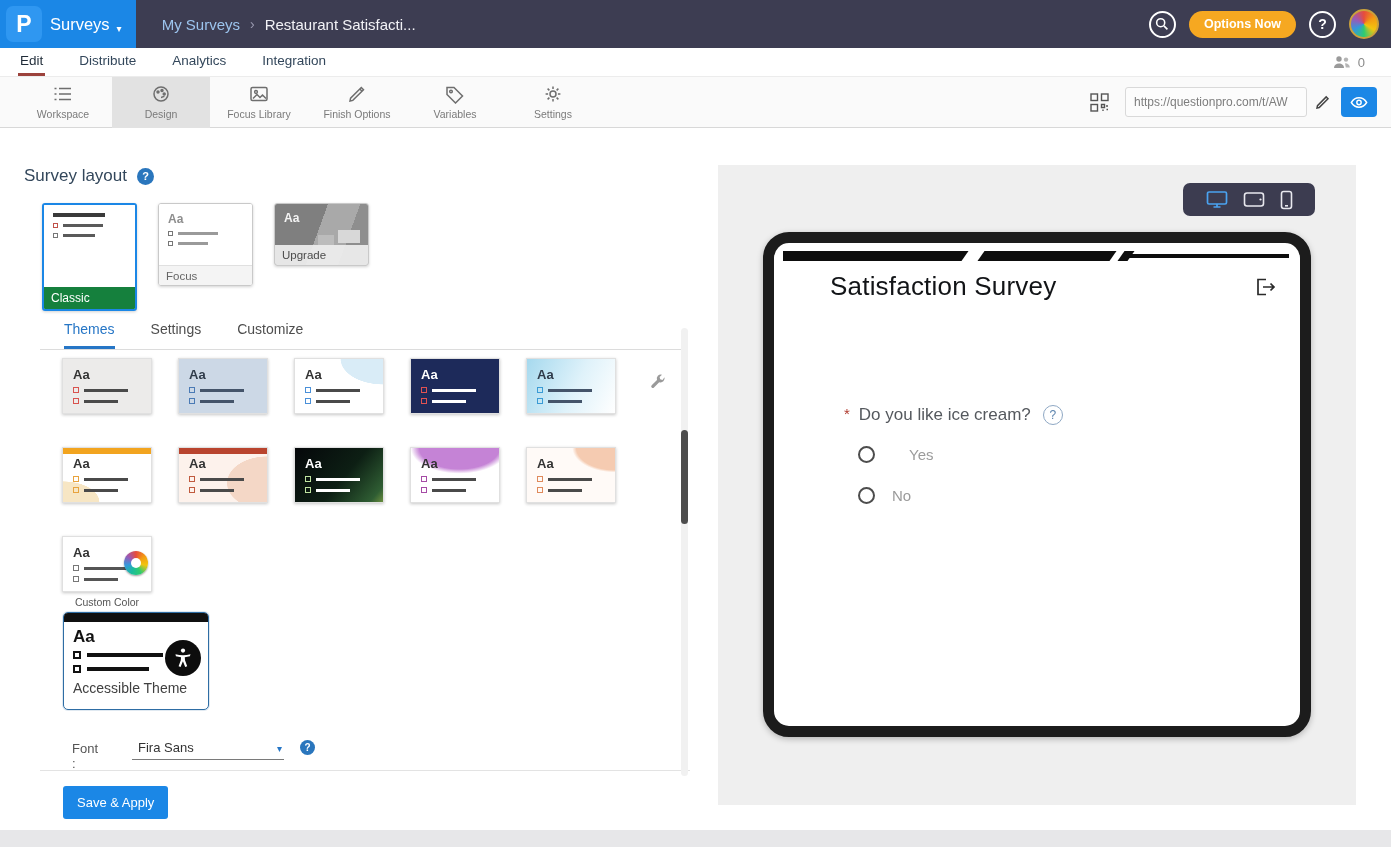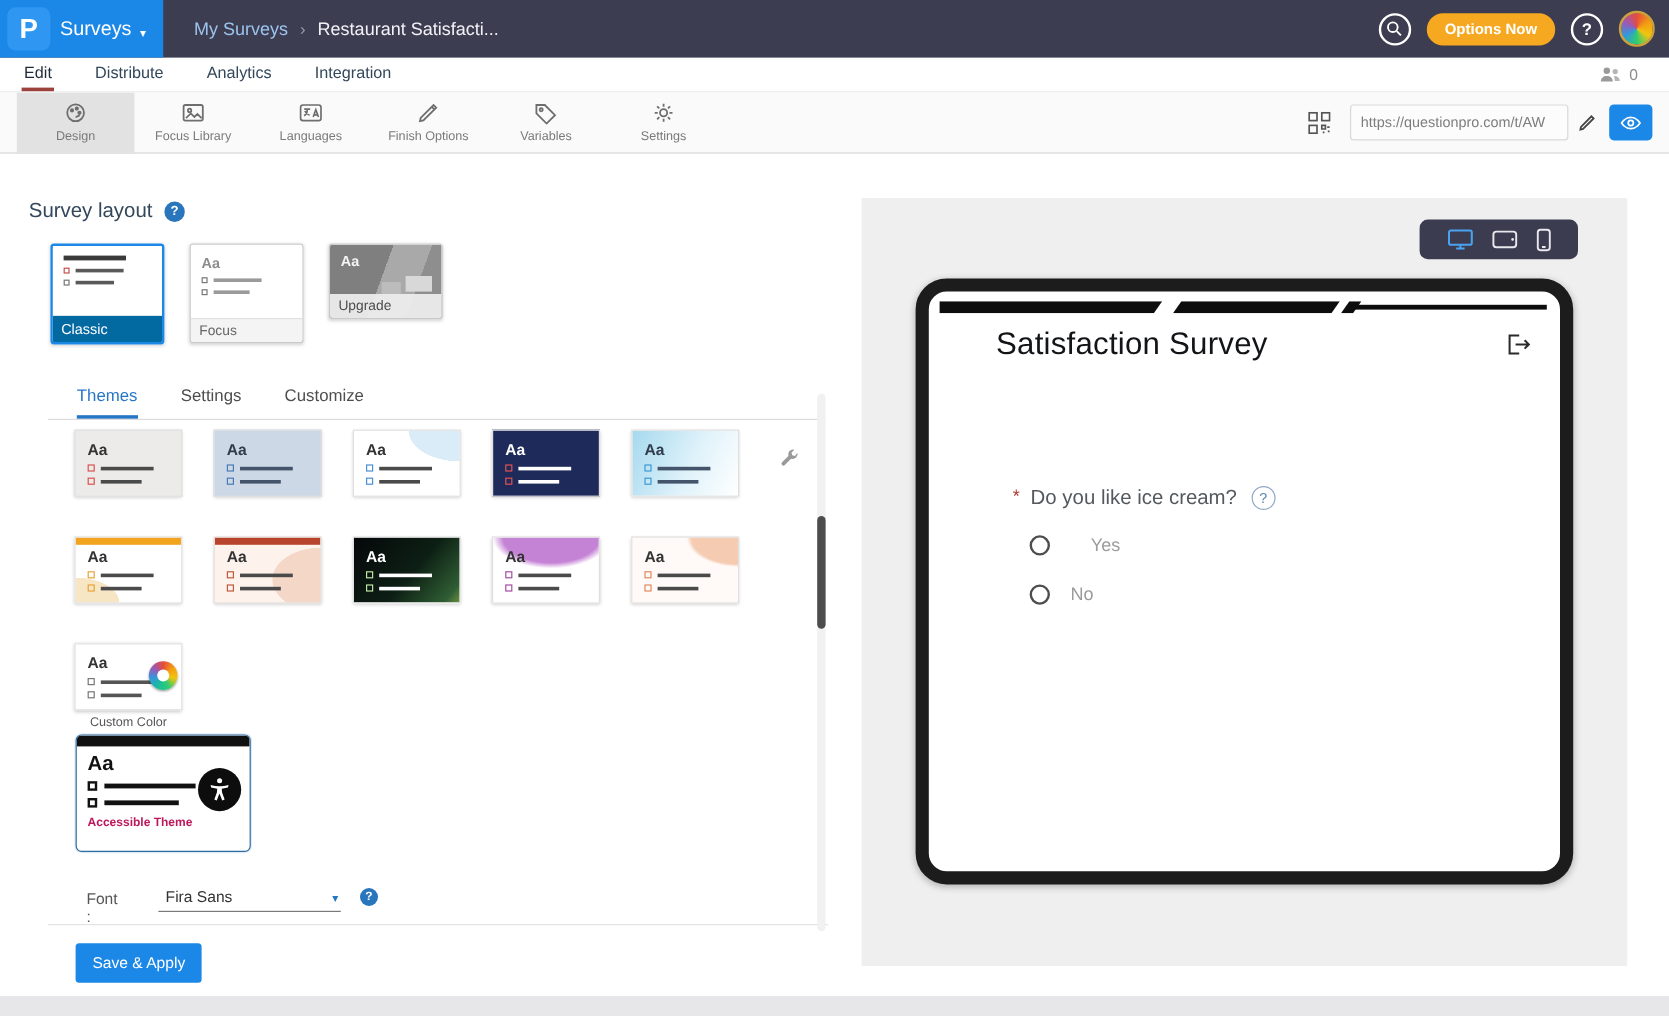--- a/index.html
+++ b/index.html
@@ -45,21 +45,21 @@
   .left-panel { position:absolute; left:0; top:128px; width:718px; height:702px; background:#fff; }
   .section-title-row { position:absolute; left:24px; top:38px; display:flex; align-items:center; gap:10px; }
   .section-title { font-size:17px; color:#33475b; }
   .help-filled { width:17px; height:17px; border-radius:50%; background:#2a76bd; color:#fff; font-size:11px; font-weight:bold; display:flex; align-items:center; justify-content:center; cursor:pointer; }
 
   .layout-cards { position:absolute; left:42px; top:75px; display:flex; gap:21px; align-items:flex-start; }
   .layout-card { width:95px; border-radius:3px; overflow:hidden; cursor:pointer; box-shadow:0 1px 3px rgba(0,0,0,.18); }
   .layout-card.selected { border:2px solid #1b87e6; }
   .layout-card.plain { border:1px solid #c9c9c9; }
   .lc-thumb { height:58px; background:#fff; position:relative; padding:8px 9px; }
-  .lc-footer-blue { height:22px; background:#0369a1; color:#fff; font-size:12px; line-height:22px; padding-left:7px; }
+  .lc-footer-blue { height:22px; background:#15803d; color:#fff; font-size:12px; line-height:22px; padding-left:7px;margin-top:24px; }
   .lc-footer-gray { height:20px; background:#f4f4f4; border-top:1px solid #e0e0e0; color:#666; font-size:11.5px; line-height:20px; padding-left:7px; }
   .mini-title-line { width:52px; height:4px; background:#3a3a3a; margin-bottom:6px; }
   .mini-row { display:flex; align-items:center; gap:5px; margin-bottom:5px; }
   .mini-bullet { width:5px; height:5px; border:1px solid #777; }
   .mini-line { width:40px; height:3px; background:#5a5a5a; }
   .lc-aa { font-size:12px; font-weight:bold; color:#8d8d8d; margin-bottom:5px; }
   .visual-thumb { height:61px; position:relative; padding:7px 9px; background:linear-gradient(110deg,#7f7f7f 0 46%,#a9a9a9 46% 74%,#8e8e8e 74% 100%); }
   .visual-thumb .lc-aa { color:#f4f4f4; }
   .visual-block1 { position:absolute; right:8px; top:26px; width:22px; height:13px; background:#d8d8d8; }
   .visual-block2 { position:absolute; right:34px; top:31px; width:16px; height:10px; background:#bcbcbc; }
@@ -85,21 +85,21 @@
   .wrench { position:absolute; left:649px; top:245px; cursor:pointer; }
 
   .acc-card { position:absolute; left:63px; top:484px; width:146px; height:98px; border:1.5px solid #2e6da4; border-radius:5px; background:#fff; cursor:pointer; overflow:hidden; box-shadow:0 0 0 1px rgba(46,109,164,.15); }
   .acc-top { height:9px; background:#101010; }
   .acc-body { padding:5px 9px 0; position:relative; }
   .acc-aa { font-size:17px; font-weight:bold; color:#111; margin-bottom:4px; }
   .acc-row { display:flex; align-items:center; gap:6px; margin-bottom:6px; }
   .acc-bullet { width:8px; height:8px; border:2px solid #111; }
   .acc-line { width:76px; height:4px; background:#111; }
   .acc-icon { position:absolute; right:7px; top:18px; width:36px; height:36px; border-radius:50%; background:#0d0d0d; display:flex; align-items:center; justify-content:center; }
-  .acc-label { font-size:10px; color:#be185d; padding:1px 9px 0;font-weight:bold; }
+  .acc-label { font-size:14px; color:#404040; padding:1px 9px 0; }
 
   .font-row { position:absolute; left:72px; top:610px; height:22px; }
   .font-label { position:absolute; left:0; top:3px; font-size:13px; color:#555; }
   .font-select { position:absolute; left:60px; top:0; width:152px; border-bottom:1px solid #7a7a7a; padding:2px 20px 4px 6px; font-size:13px; color:#333; cursor:pointer; }
   .font-caret { position:absolute; right:2px; top:5px; font-size:10px; color:#2676c6; }
   .font-help { position:absolute; left:228px; top:2px; width:15px; height:15px; font-size:10px; }
 
   .panel-divider { position:absolute; left:40px; top:642px; width:650px; height:1px; background:#e3e3e3; }
   .save-btn { position:absolute; left:63px; top:658px; background:#1b87e6; color:#fff; border:none; border-radius:3px; font-size:13px; font-family:"Liberation Sans",sans-serif; padding:9px 14px; cursor:pointer; }
 
@@ -176,20 +176,29 @@
         <circle cx="7" cy="4" r="2.7" fill="#9a9a9a"></circle>
         <path d="M2 13c0-3 2.2-4.6 5-4.6s5 1.6 5 4.6z" fill="#9a9a9a"></path>
         <circle cx="14" cy="4.6" r="2.2" fill="#b5b5b5"></circle>
         <path d="M13 8.3c2.8 0 4.8 1.6 4.8 4.3h-4" fill="#b5b5b5"></path>
       </svg>
     <span>0</span>
   </div>
 </nav>
 
 <div class="toolbar">
+  <div class="tool-item">
+    <span class="tool-icon">
+        <svg width="22" height="20" viewBox="0 0 22 20" fill="none" stroke="#6e6e6e" stroke-width="1.5">
+          <path d="M7 4.5h12M7 10h12M7 15.5h12"></path>
+          <path d="M2.5 4.5h2M2.5 10h2M2.5 15.5h2"></path>
+        </svg>
+      </span>
+    <span class="tool-label">Workspace</span>
+  </div>
   <div class="tool-item active">
     <span class="tool-icon">
         <svg width="22" height="20" viewBox="0 0 22 20" fill="none" stroke="#6e6e6e" stroke-width="1.5">
           <circle cx="11" cy="10" r="7"></circle>
           <circle cx="8" cy="8" r="1" fill="#6e6e6e"></circle>
           <circle cx="12" cy="6.5" r="1" fill="#6e6e6e"></circle>
           <circle cx="14.2" cy="10" r="1" fill="#6e6e6e"></circle>
           <path d="M11 13.5c1.5 0 2-1.5 3.5-1"></path>
         </svg>
       </span>
@@ -197,30 +206,20 @@
   </div>
   <div class="tool-item">
     <span class="tool-icon">
         <svg width="22" height="20" viewBox="0 0 22 20" fill="none" stroke="#6e6e6e" stroke-width="1.5">
           <rect x="3" y="3.5" width="16" height="13" rx="1.5"></rect>
           <circle cx="8" cy="8" r="1.4"></circle>
           <path d="M5 14.5l4-4 3 3 2.5-2.5 3.5 3.5"></path>
         </svg>
       </span>
     <span class="tool-label">Focus Library</span>
-  </div>
-  <div class="tool-item">
-    <span class="tool-icon">
-        <svg width="22" height="20" viewBox="0 0 22 20" fill="none" stroke="#6e6e6e" stroke-width="1.4">
-          <rect x="2.5" y="3.5" width="17" height="13" rx="2"></rect>
-          <path d="M5.5 7h5M8 7v1c0 2-1 3.5-2.5 4.5M6 8.5c.8 1.8 2.2 3 4 3.5"></path>
-          <path d="M13 13.5l2.2-6 2.2 6M13.8 11.8h2.8"></path>
-        </svg>
-      </span>
-    <span class="tool-label">Languages</span>
   </div>
   <div class="tool-item">
     <span class="tool-icon">
         <svg width="22" height="20" viewBox="0 0 22 20" fill="none" stroke="#6e6e6e" stroke-width="1.5">
           <path d="M4 17l2.8-.6L17.5 5.7l-2.2-2.2L4.6 14.2z"></path>
           <path d="M13.8 5l2.2 2.2"></path>
         </svg>
       </span>
     <span class="tool-label">Finish Options</span>
   </div>

